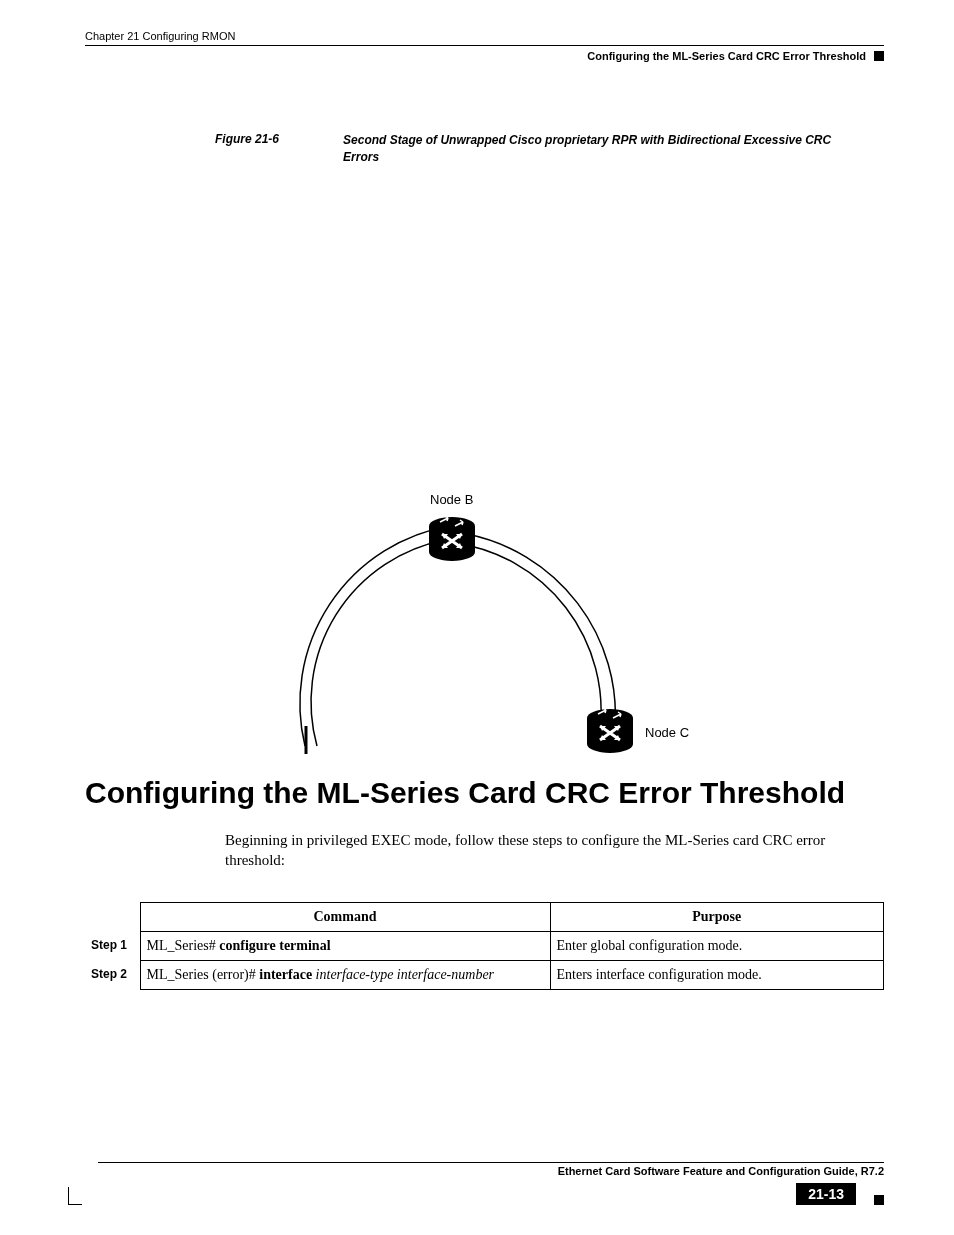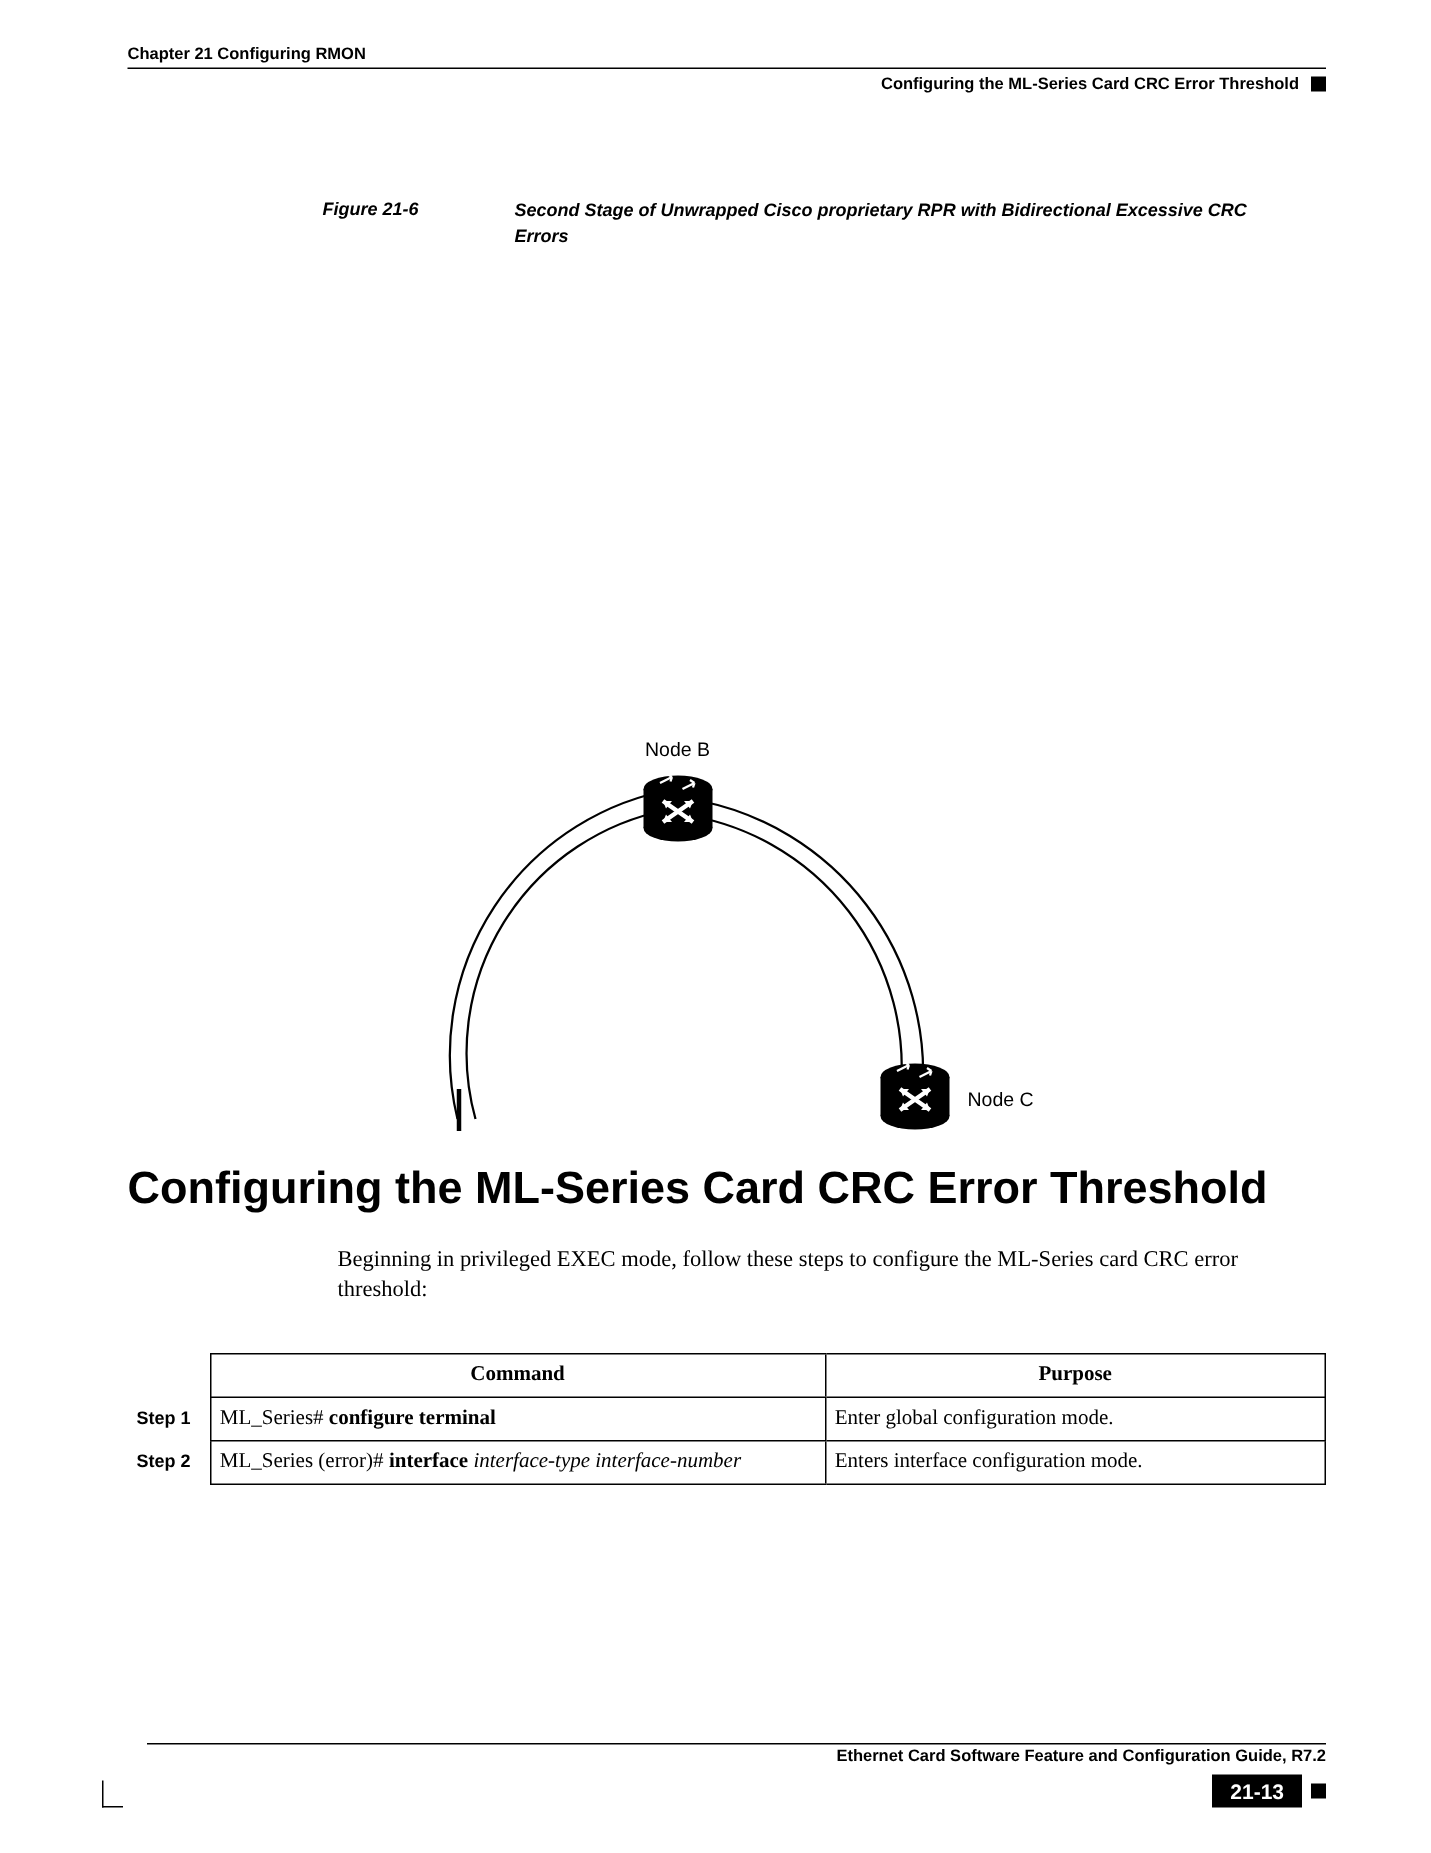--- a/index.html
+++ b/index.html
@@ -13,21 +13,21 @@
   }
   .page {
     padding: 30px 70px 0 85px;
     position: relative;
     height: 100%;
   }
 
   
   .header-top {
     font-family: Arial, Helvetica, sans-serif;
-    font-weight: bold;
+    font-weight: normal;
     font-size: 11px;
     margin-bottom: 3px;
   }
   .header-rule-top {
     border-top: 1px solid #000;
     margin-top: 2px;
   }
   .header-sub {
     display: flex;
     justify-content: flex-end;
@@ -143,22 +143,22 @@
     display: flex;
     justify-content: flex-end;
     font-family: Arial, Helvetica, sans-serif;
     font-weight: bold;
     font-size: 11px;
     padding-top: 2px;
   }
   .page-number-row {
     display: flex;
     justify-content: flex-end;
-    align-items: center;
-    gap: 6px;
+    align-items: flex-end;
+    gap: 18px;
     margin-top: 6px;
   }
   .page-number-box {
     background: #000;
     color: #fff;
     font-family: Arial, Helvetica, sans-serif;
     font-weight: bold;
     font-size: 14px;
     padding: 3px 12px;
   }

